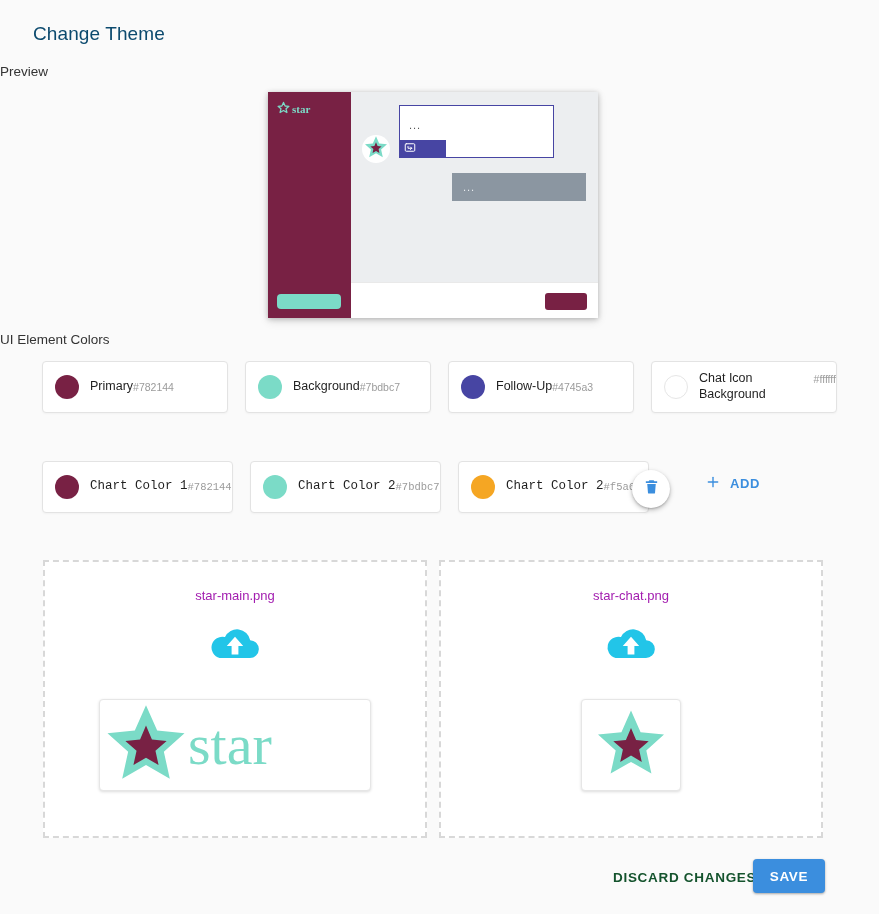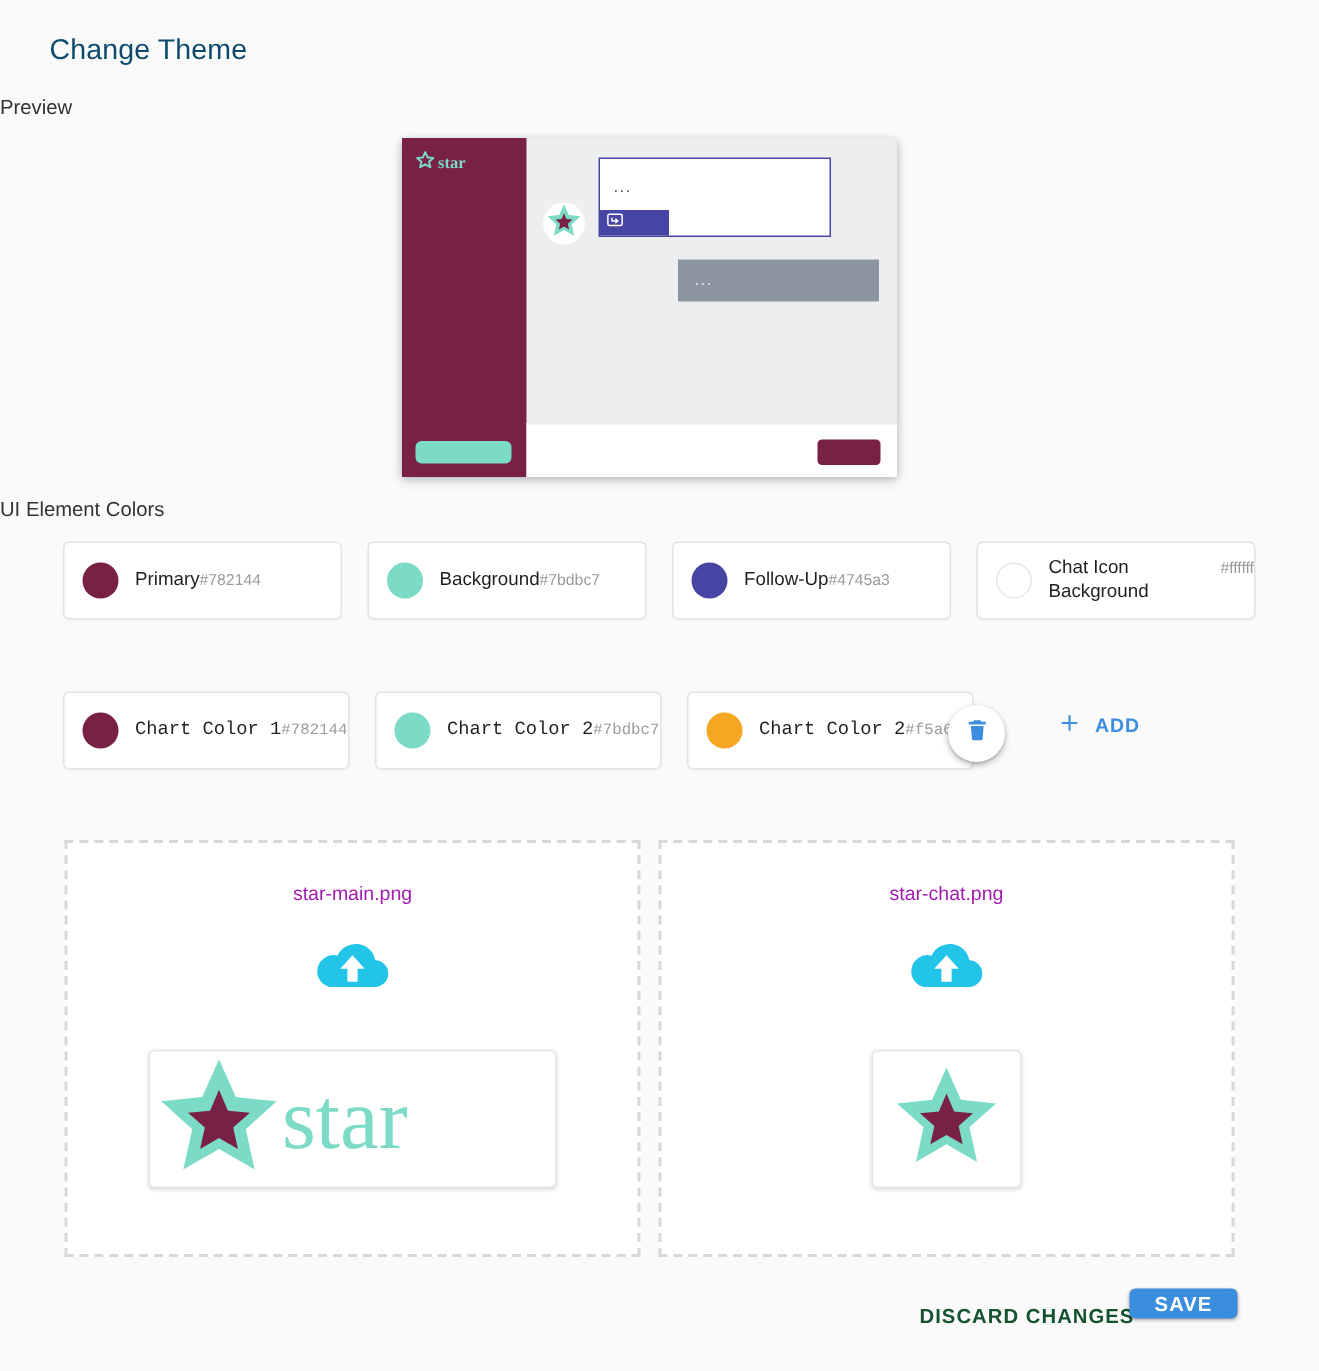--- a/index.html
+++ b/index.html
@@ -166,21 +166,21 @@
   }
 
   
   .discard-btn {
     position: absolute; left: 605px; top: 864px;
     font-size: 13.5px; font-weight: 700; color: #14532d; letter-spacing: .7px;
     padding: 6px 8px;
   }
   .save-btn {
     position: absolute; left: 753px; top: 859px;
-    width: 72px; height: 20px; border-radius: 4px;
+    width: 72px; height: 34px; border-radius: 4px;
     background: #3b8ede; color: #fff;
     font-size: 13.5px; font-weight: 700; letter-spacing: .7px;
     display: flex; align-items: center; justify-content: center;
     box-shadow: 0 1px 3px rgba(0,0,0,.22), 0 1px 2px rgba(0,0,0,.14);
   }
 </style>
 </head>
 <body>
 
 <div class="page">

